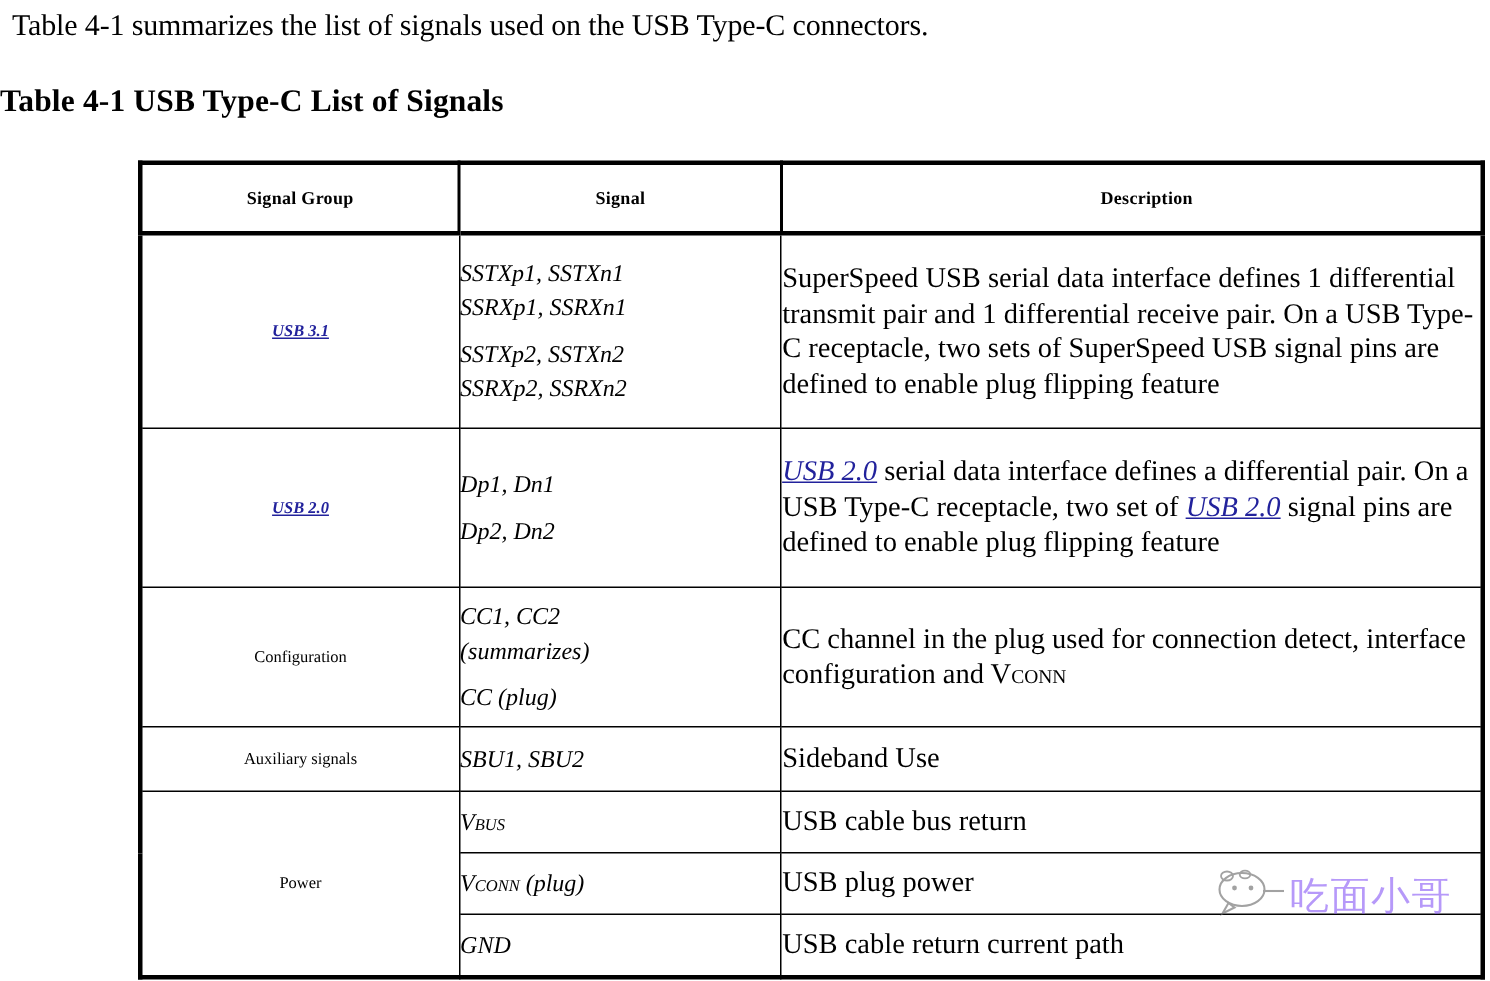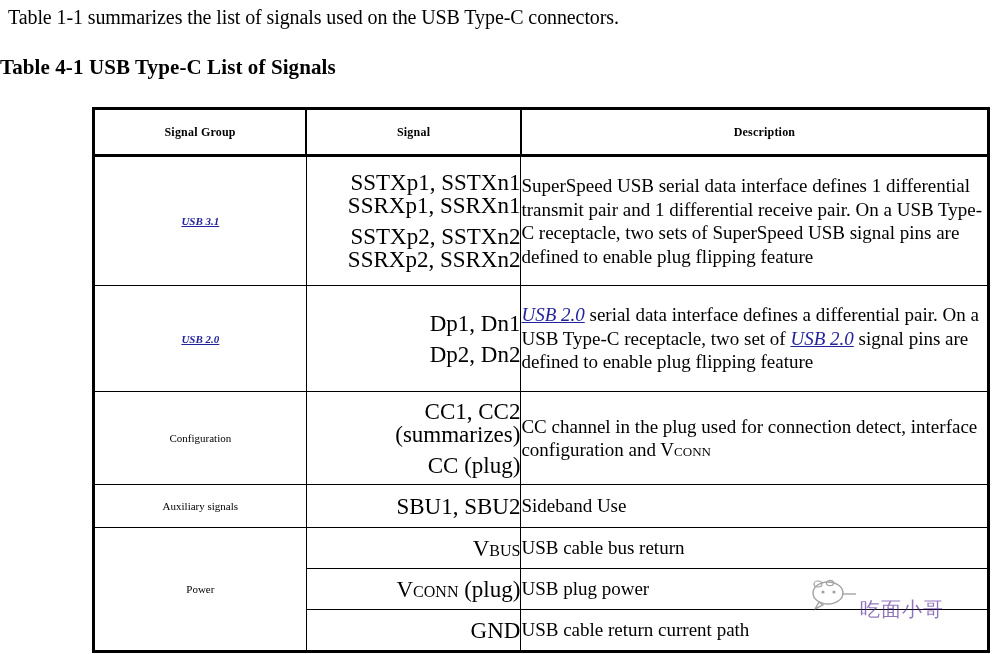--- a/index.html
+++ b/index.html
@@ -89,29 +89,30 @@
     text-align: center;
     font-size: 11px;
     border-left: none;
     border-right: 2px solid #000000;
     border-top: 2px solid #000000;
     border-bottom: 2px solid #000000;
     padding: 0 6px;
   }
   
   td.sig {
-    text-align: right;
-    font-weight: bold;
-    font-size: 23px;
+    text-align: left;
+    font-weight: bold;
+    font-size: 16px;
     line-height: 23px;
     border-left: none;
     border-right: 2px solid #000000;
     border-top: 2px solid #000000;
     border-bottom: 2px solid #000000;
     padding: 6px 6px;
+    font-style: italic;
   }
   
   td.desc {
     text-align: left;
     font-size: 19px;
     line-height: 23.5px;
     border-left: none;
     border-right: none;
     border-top: 2px solid #000000;
     border-bottom: 2px solid #000000;
@@ -158,32 +159,32 @@
     top: 578px;
     width: 180px;
     height: 40px;
     pointer-events: none;
     opacity: 0.62;
   }
   .watermark svg { display: block; }
   .wm-text {
     position: absolute;
     left: 54px;
-    top: 18px;
+    top: 2px;
     font-family: "DejaVu Sans", sans-serif;
-    font-size: 20px;
-    color: #4c1d95;
+    font-size: 26px;
+    color: #8b5cf6;
     letter-spacing: 1px;
     white-space: nowrap;
   }
 </style>
 </head>
 <body>
 
-<div class="intro">Table 1-1 summarizes the list of signals used on the USB Type-C connectors.</div>
+<div class="intro">Table 4-1 summarizes the list of signals used on the USB Type-C connectors.</div>
 
 <div class="caption">Table 4-1  USB Type-C List of Signals</div>
 
 <div class="tbl-wrap">
 <table class="signals">
   <colgroup>
     <col class="c-group">
     <col class="c-signal">
     <col class="c-desc">
   </colgroup>

